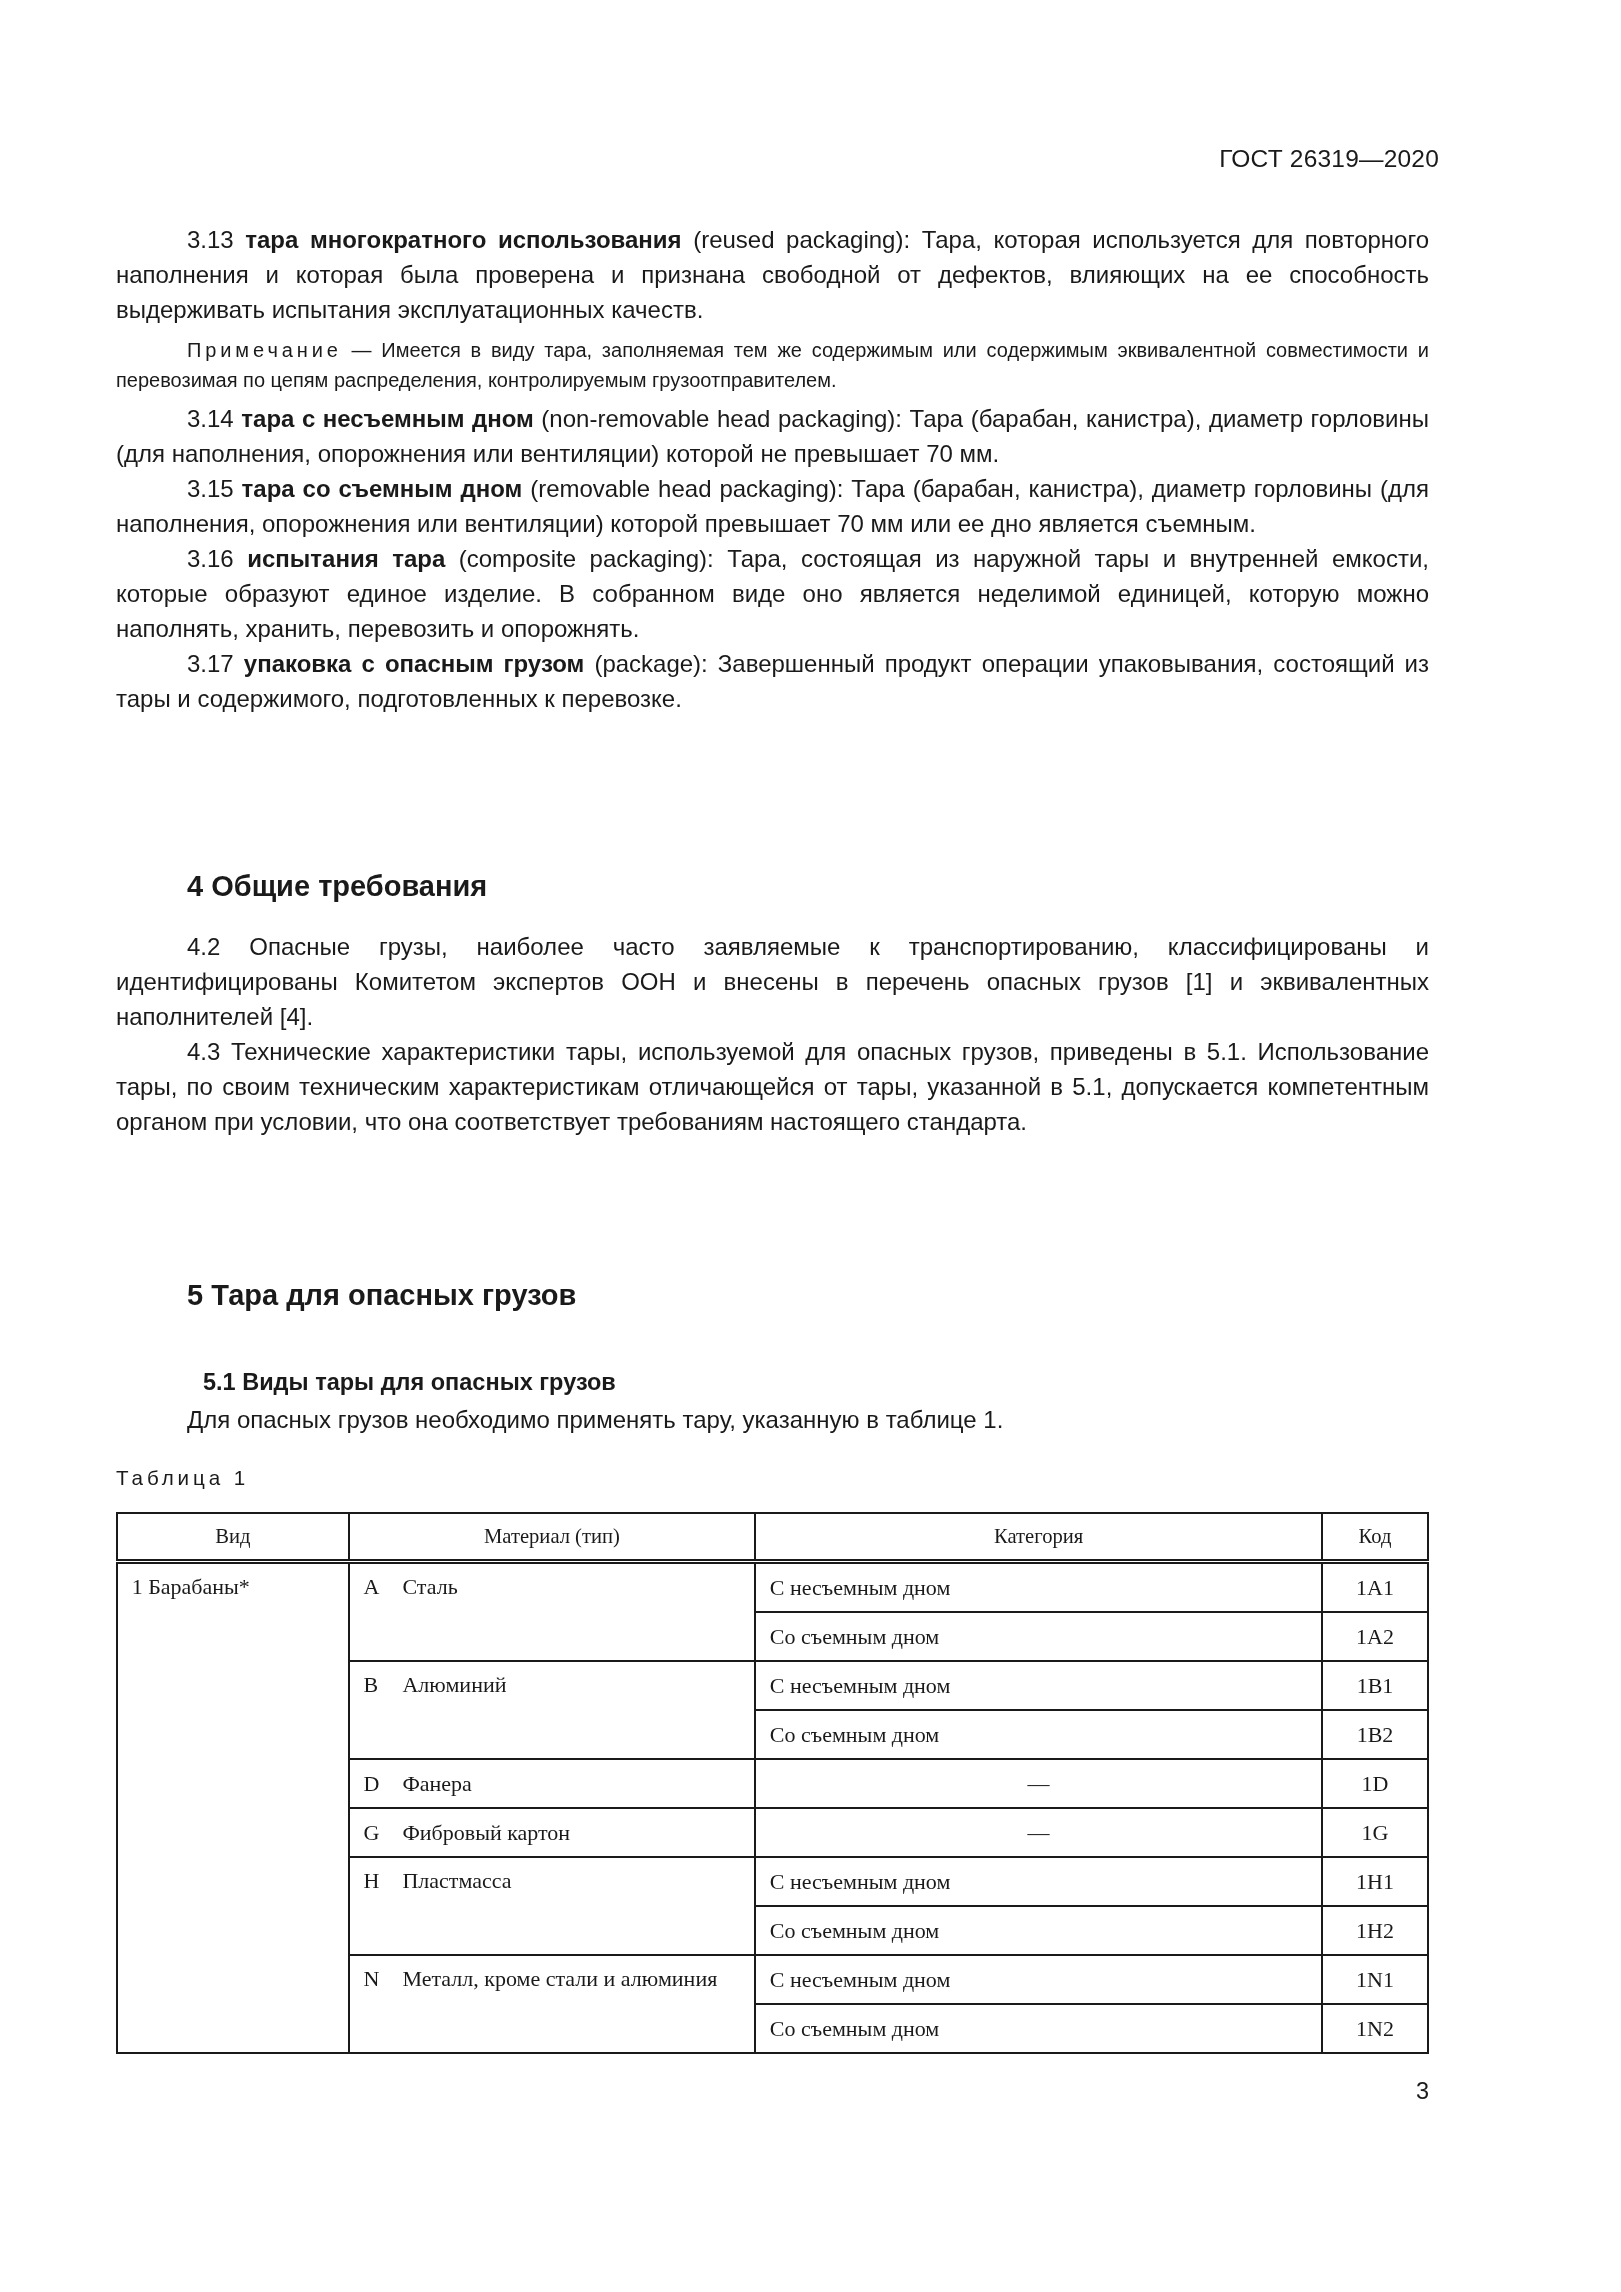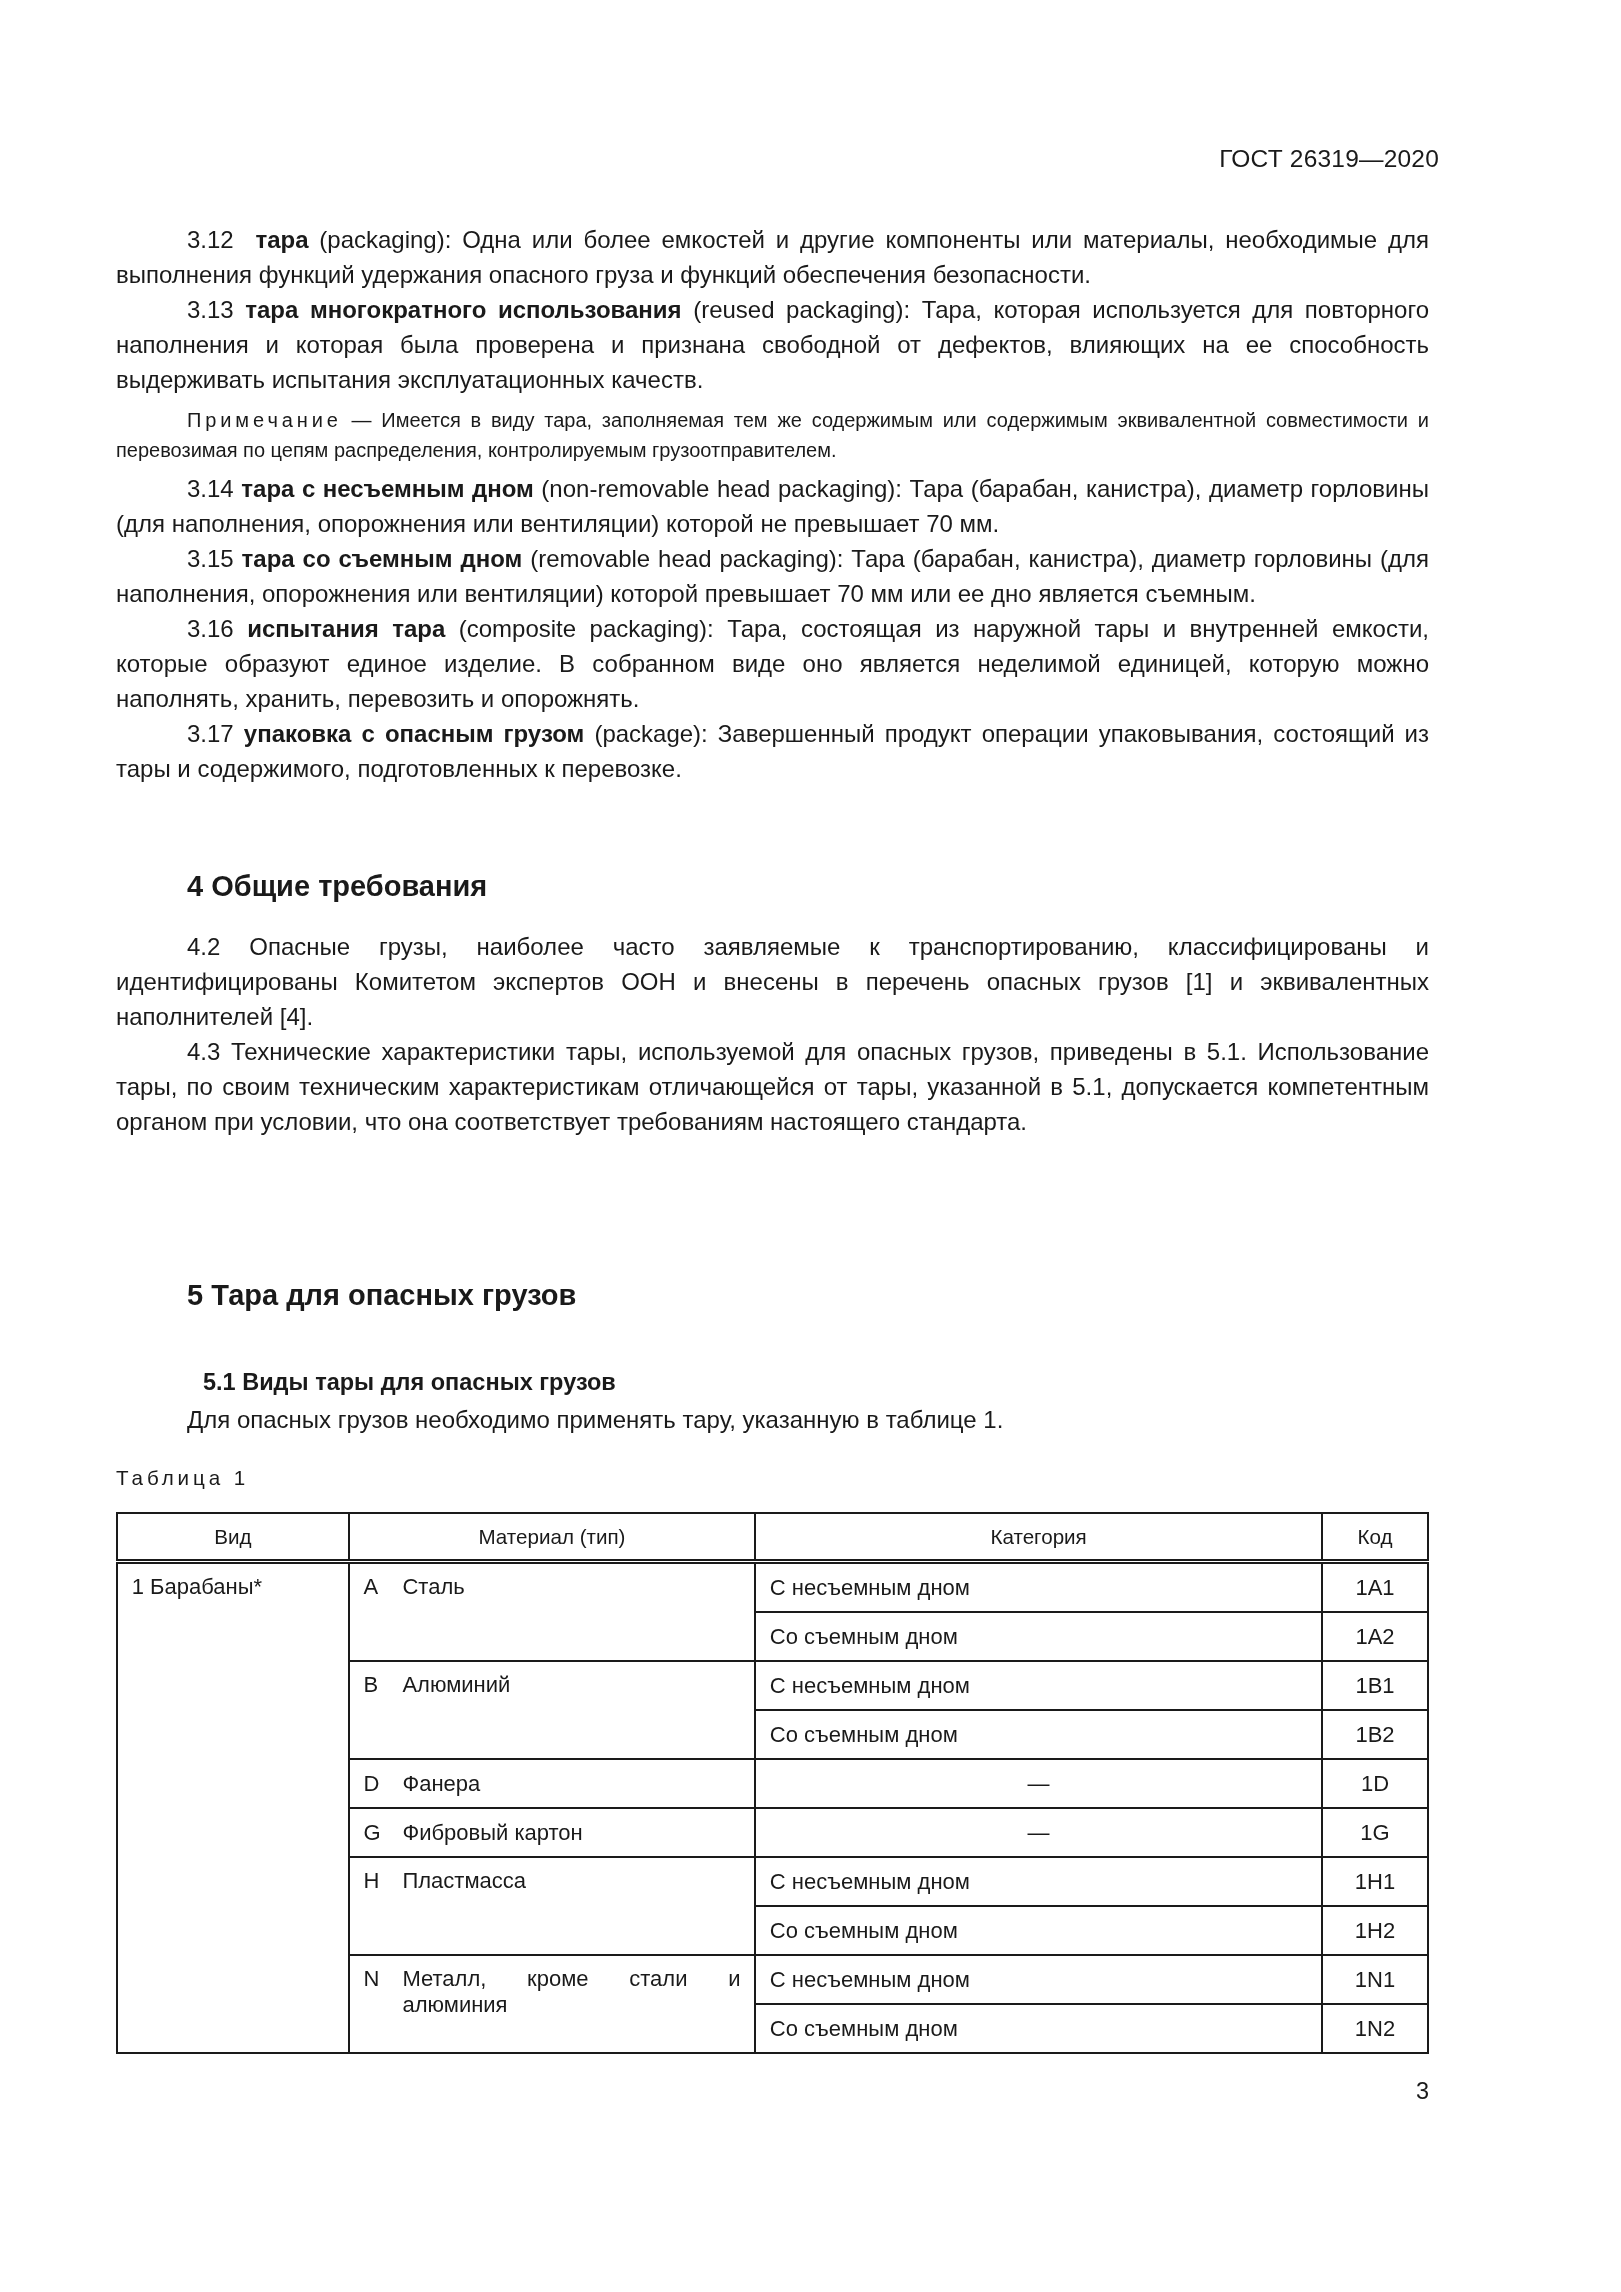--- a/index.html
+++ b/index.html
@@ -8,38 +8,37 @@
   .page { position: absolute; left: 116px; top: 0; width: 1313px; }
   .doc-header { position: absolute; right: 182px; top: 145px; font-weight: normal; font-size: 24.5px; letter-spacing: 0.2px; }
   .p { font-size: 24px; line-height: 35px; text-align: justify; margin: 0; }
   .ind { text-indent: 71px; }
   .term { font-weight: bold; }
   .note { font-size: 20px; line-height: 30px; text-align: justify; margin: 0; text-indent: 71px; }
   .note .spaced { letter-spacing: 3.9px; }
   .h2 { font-size: 29px; font-weight: bold; margin: 0; padding-left: 71px; }
   .h3 { font-size: 23.5px; font-weight: bold; margin: 16px; padding-left: 71px; }
   .tcap { font-size: 20.6px; letter-spacing: 3.9px; margin: 0; }
-  table.t { border-collapse: collapse; width: 1313px; font-size: 22px; }
+  table.t { border-collapse: collapse; width: 1313px; font-size: 22px; font-family: Liberation Serif, serif; }
   table.t td, table.t th { border: 2.5px solid #1a1a1a; padding: 0 13.7px; height: 47px; vertical-align: middle; font-weight: normal; }
   table.t th { font-size: 20.6px; text-align: center; height: 45px; border-bottom: 5.9px double #1a1a1a; }
   table.t td.vtop { vertical-align: top; padding-top: 9.8px; }
   .mat { display: flex; }
   .mat .ltr { width: 39px; flex: none; }
   .center { text-align: center; }
   .page-num { position: absolute; right: 192px; top: 2078px; font-size: 23.5px; }
 </style>
 </head>
 <body>
 
 <div class="doc-header">ГОСТ 26319—2020</div>
 
 <div class="page">
 
   <div style="position:absolute; top:222px; width:1313px;">
-    <p class="p ind"><span>3.12</span>&nbsp; <span class="term">тара</span><span> (packaging): Одна или более емкостей и другие компоненты или материалы, необходимые для выполнения функций удержания опасного груза и функций обеспечения безопасности.</span></p>
     <p class="p ind"><span>3.13</span> <span class="term">тара многократного использования</span><span> (reused packaging): Тара, которая используется для повторного наполнения и которая была проверена и признана свободной от дефектов, влияющих на ее способность выдерживать испытания эксплуатационных качеств.</span></p>
     <p class="note" style="margin-top:7.8px;"><span class="spaced">Примечание</span><span> — Имеется в виду тара, заполняемая тем же содержимым или содержимым эквивалентной совместимости и перевозимая по цепям распределения, контролируемым грузоотправителем.</span></p>
     <p class="p ind" style="margin-top:5.9px;"><span>3.14</span> <span class="term">тара с несъемным дном</span><span> (non-removable head packaging): Тара (барабан, канистра), диаметр горловины (для наполнения, опорожнения или вентиляции) которой не превышает 70 мм.</span></p>
     <p class="p ind"><span>3.15</span> <span class="term">тара со съемным дном</span><span> (removable head packaging): Тара (барабан, канистра), диаметр горловины (для наполнения, опорожнения или вентиляции) которой превышает 70 мм или ее дно является съемным.</span></p>
     <p class="p ind"><span>3.16</span> <span class="term">испытания тара</span><span> (composite packaging): Тара, состоящая из наружной тары и внутренней емкости, которые образуют единое изделие. В собранном виде оно является неделимой единицей, которую можно наполнять, хранить, перевозить и опорожнять.</span></p>
     <p class="p ind"><span>3.17</span> <span class="term">упаковка с опасным грузом</span><span> (package): Завершенный продукт операции упаковывания, состоящий из тары и содержимого, подготовленных к перевозке.</span></p>
   </div>
 
   <h2 class="h2" style="position:absolute; top:870px;">4  Общие требования</h2>
 

